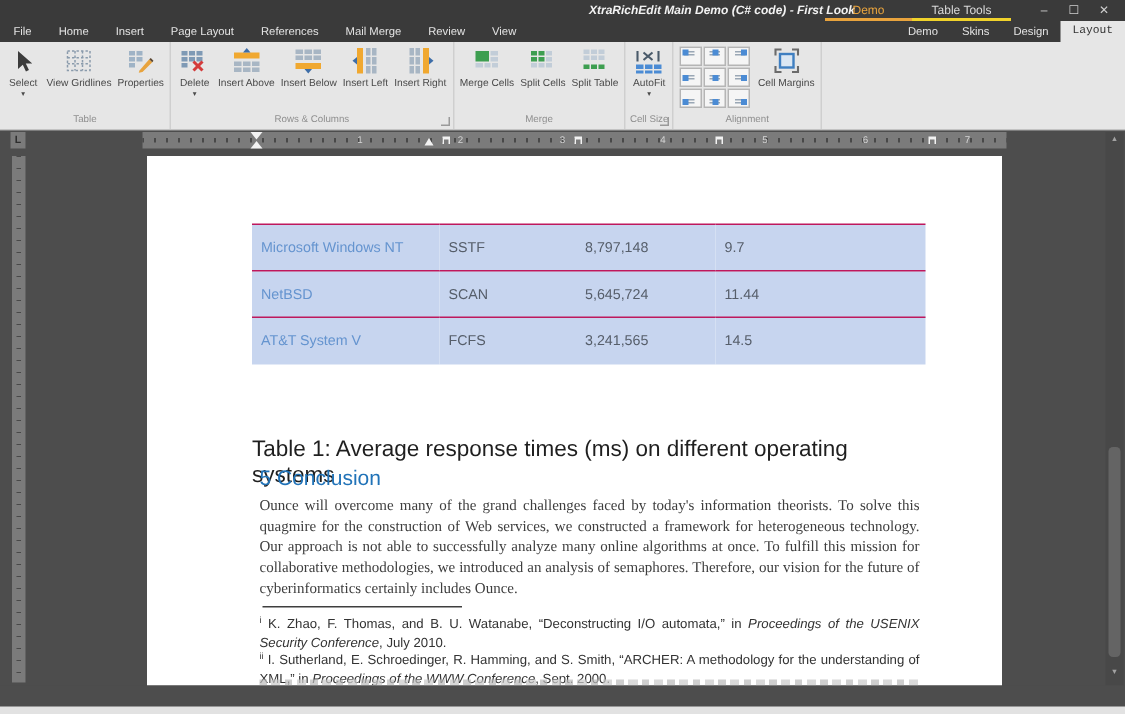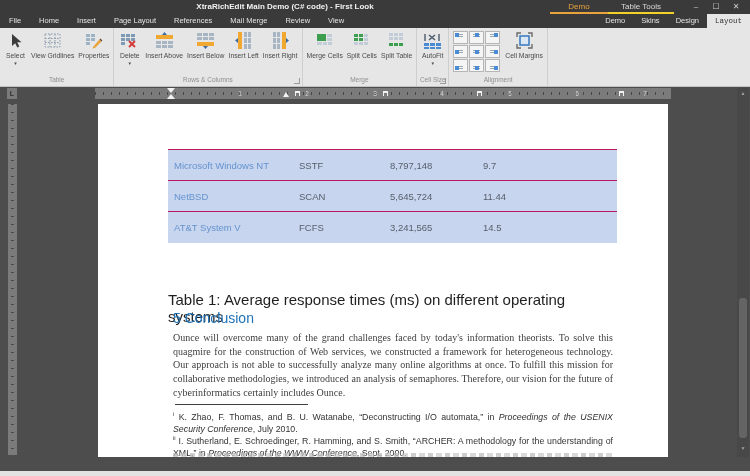--- a/index.html
+++ b/index.html
@@ -2,21 +2,21 @@
 <html><head>
 <meta charset="utf-8">
 <style>
   * { margin:0; padding:0; box-sizing:border-box; }
   html,body { width:750px; height:476px; overflow:hidden; }
   body { font-family:"Liberation Sans", sans-serif; position:relative; background:#4d4d4d; }
   .abs { position:absolute; }
 
   
   .titlebar { left:0; top:0; width:750px; height:14px; background:#3a3a3a; }
-  .win-title { left:0; right:180px; top:0; height:14px; text-align:center; font-size:8px; color:#f2f2f2; line-height:14px; font-weight:bold; white-space:nowrap; }
+  .win-title { left:0; right:180px; top:0; height:14px; text-align:right; font-size:8px; color:#f2f2f2; line-height:14px; font-weight:bold; white-space:nowrap;font-style:italic; }
   .ctx-demo { left:550px; width:58px; top:0; height:14px; text-align:center; font-size:8px; line-height:14px; color:#e8a33d; }
   .ctx-tools { left:608px; width:66px; top:0; height:14px; text-align:center; font-size:8px; line-height:14px; color:#d9d9d9; }
   .ctx-underline-demo { left:550px; top:12px; width:58px; height:2px; background:#e8a33d; }
   .ctx-underline-tools { left:608px; top:12px; width:66px; height:2px; background:#f0d22b; }
   .winbtn { top:0; height:14px; width:16px; text-align:center; color:#cfcfcf; font-size:8px; line-height:14px; cursor:default; }
   .winbtn.min { left:688px; } .winbtn.max { left:708px; } .winbtn.close { left:728px; }
 
   
   .tabrow { left:0; top:14px; width:750px; height:14px; background:#3a3a3a; display:flex; align-items:stretch; }
   .rtab { font-size:7.5px; color:#e4e4e4; line-height:14px; padding:0 9px; white-space:nowrap; }

